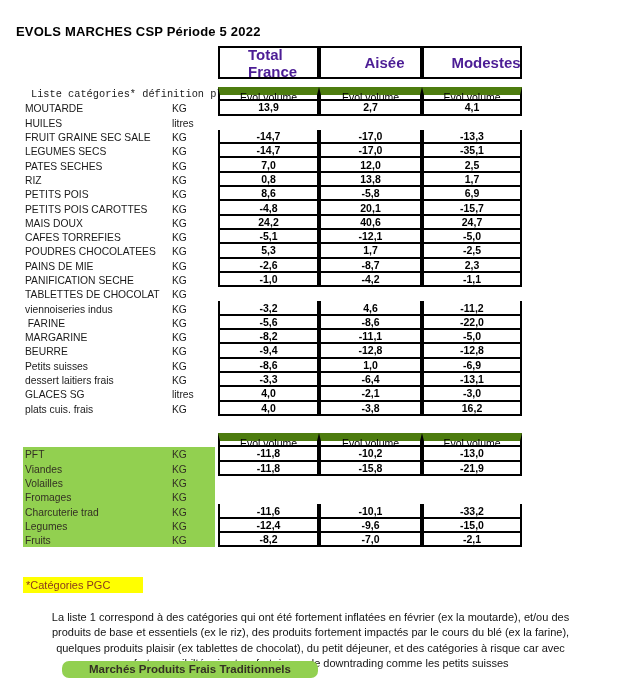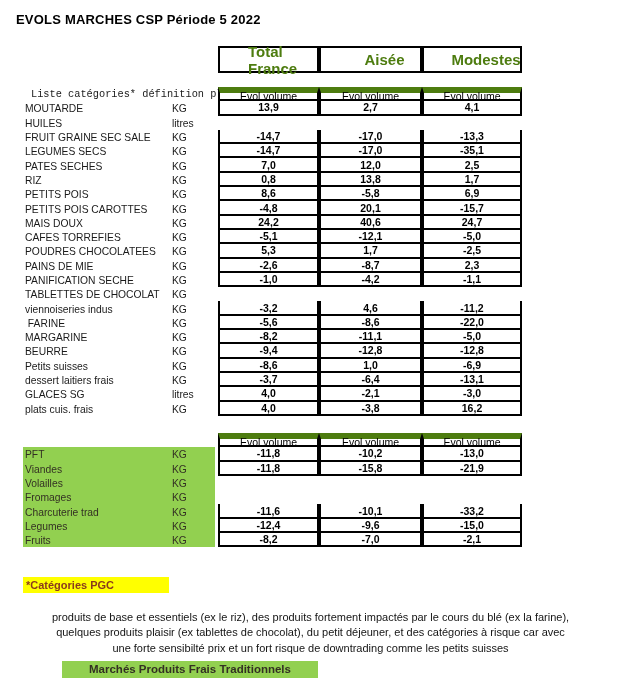--- a/index.html
+++ b/index.html
@@ -3,30 +3,30 @@
 <meta charset="utf-8">
 <style>
   html, body { margin:0; padding:0; background:#ffffff; }
   body {
     width:621px; height:679px; position:relative; overflow:hidden;
     font-family:"Liberation Sans", sans-serif; color:#111;
   }
   .page { position:absolute; inset:0; }
 
   .title {
-    position:absolute; left:8px; top:12px;
+    position:absolute; left:8px; top:24px;
     font-size:13px; font-weight:bold; letter-spacing:0.2px; color:#000;padding-left:8px;
   }
 
   
   .group-headers { position:absolute; left:218px; top:46px; display:flex; }
   .gh {
-    box-sizing:border-box; height:27px; border:2.5px solid #000; background:#fff;
+    box-sizing:border-box; height:33px; border:2.5px solid #000; background:#fff;
     display:flex; align-items:center; justify-content:center;
-    font-size:15px; font-weight:bold; color:#4d7c0f;padding-left:28px;
+    font-size:15px; font-weight:bold; color:#4c1d95;padding-left:28px;
   }
   .gh.c1 { width:101px; } .gh.c2 { width:103px; } .gh.c3 { width:100px; }
 
   
   .table { position:absolute; left:0; width:621px; }
   .t1 { top:87px; }
   .t2 { top:433px; }
   .row { position:relative; height:14.3px; }
   .row .label, .row .unit {
     position:absolute; top:50%; transform:translateY(-50%);
@@ -36,45 +36,45 @@
   .row .unit  { left:160px;padding-left:12px; }
   .row .note  { left:31px; font-size:10.3px;font-family:Liberation Mono, monospace; }
   .cells { position:absolute; left:218px; top:0; bottom:0; display:flex; z-index:2; }
   .cell {
     box-sizing:border-box; background:#fff;
     border-left:2px solid #000; border-right:2px solid #000; border-bottom:2px solid #000;
     display:flex; align-items:center; justify-content:center;
     font-size:10.5px; font-weight:bold; color:#000;
   }
   .cell.c1 { width:101px; } .cell.c2 { width:103px; } .cell.c3 { width:100px; }
-  .row.first .cell { border-top:6px solid #4d7c0f; }
+  .row.first .cell { border-top:8px solid #4d7c0f; }
   .cell.hdr { font-weight:normal; font-size:10.5px; }
 
   
   .row.green::before {
     content:""; position:absolute; left:23px; width:192px; top:0; bottom:0;
     background:var(--green, #92d050); z-index:1;
   }
   .row.green .label, .row.green .unit { color:#333023; }
 
   
   .yellow-label {
-    position:absolute; left:23px; top:577px; width:146px; height:16px;
+    position:absolute; left:23px; top:577px; width:120px; height:16px;
     background:var(--yellow, #ffff00);
-    font-size:11px; font-weight:bold; line-height:16px; padding-left:3px;
+    font-size:11px; font-weight:normal; line-height:16px; padding-left:3px;
     box-sizing:border-box; color:var(--footnote-text, #8a3a1d);
   }
   .paragraph {
     position:absolute; left:18px; top:610px; width:585px;
     text-align:center; font-size:11px; line-height:15.4px; color:#141414;
   }
   .green-bar {
     position:absolute; left:62px; top:661px; width:256px; height:17px;
     background:var(--green, #92d050); text-align:center;
-    font-size:11.5px; font-weight:600; line-height:17px; color:#333023;
+    font-size:11.5px; font-weight:600; line-height:17px; color:#333023;border-radius:7px;
   }
 </style>
 </head>
 <body>
 
 <div class="page">
 
   <div class="title">EVOLS MARCHES CSP Période 5 2022</div>
 
   <div class="group-headers">
@@ -250,21 +250,21 @@
         <div class="cells">
           <span class="cell c1">-8,6</span>
           <span class="cell c2">1,0</span>
           <span class="cell c3">-6,9</span>
         </div>
       </div>
       <div class="row">
         <span class="label">dessert laitiers frais</span>
         <span class="unit">KG</span>
         <div class="cells">
-          <span class="cell c1">-3,7</span>
+          <span class="cell c1">-3,3</span>
           <span class="cell c2">-6,4</span>
           <span class="cell c3">-13,1</span>
         </div>
       </div>
       <div class="row">
         <span class="label">GLACES SG</span>
         <span class="unit">litres</span>
         <div class="cells">
           <span class="cell c1">4,0</span>
           <span class="cell c2">-2,1</span>
@@ -341,20 +341,21 @@
           <span class="cell c1">-8,2</span>
           <span class="cell c2">-7,0</span>
           <span class="cell c3">-2,1</span>
         </div>
       </div>
     </div>
 
   <div class="yellow-label">*Catégories PGC</div>
 
   <div class="paragraph" id="paragraph">
+      <div>La liste 1 correspond à des catégories qui ont été fortement inflatées en février (ex la moutarde), et/ou des</div>
       <div>produits de base et essentiels (ex le riz), des produits fortement impactés par le cours du blé (ex la farine),</div>
       <div>quelques produits plaisir (ex tablettes de chocolat), du petit déjeuner, et des catégories à risque car avec</div>
       <div>une forte sensibilté prix et un fort risque de downtrading comme les petits suisses</div>
     </div>
 
   <div class="green-bar">Marchés Produits Frais Traditionnels</div>
 
 </div>
 
 </body></html>

